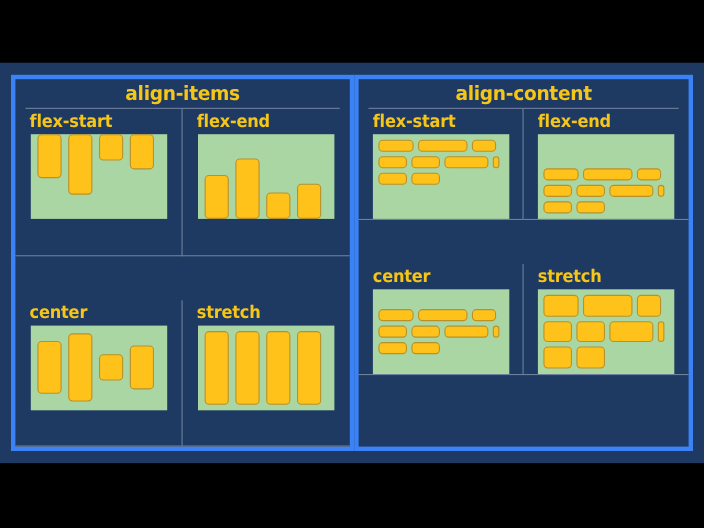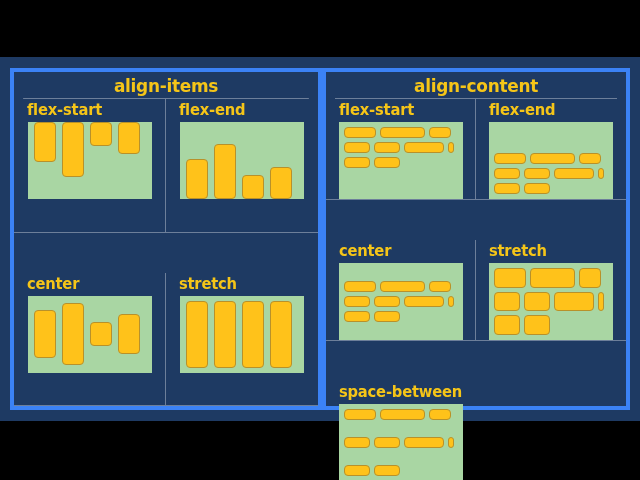--- a/index.html
+++ b/index.html
@@ -178,34 +178,20 @@
                 <div class="box" style="width:26px"></div>
                 <div class="box" style="width:40px"></div>
                 <div class="box" style="width:6px"></div>
                 <div class="box" style="width:26px"></div>
                 <div class="box" style="width:26px"></div>
               </div>
             </div>
           </div>
 
           <div class="grow rowlast">
-            <div class="cell" style="width:50%">
-              <div class="cell-title">space-between</div>
-              <div class="demo ac-demo" style="align-content:space-between">
-                <div class="box" style="width:32px"></div>
-                <div class="box" style="width:45px"></div>
-                <div class="box" style="width:22px"></div>
-                <div class="box" style="width:26px"></div>
-                <div class="box" style="width:26px"></div>
-                <div class="box" style="width:40px"></div>
-                <div class="box" style="width:6px"></div>
-                <div class="box" style="width:26px"></div>
-                <div class="box" style="width:26px"></div>
-              </div>
-            </div>
           </div>
 
         </div>
       </div>
 
     </div>
   </div>
 </div>
 
 </body></html>

